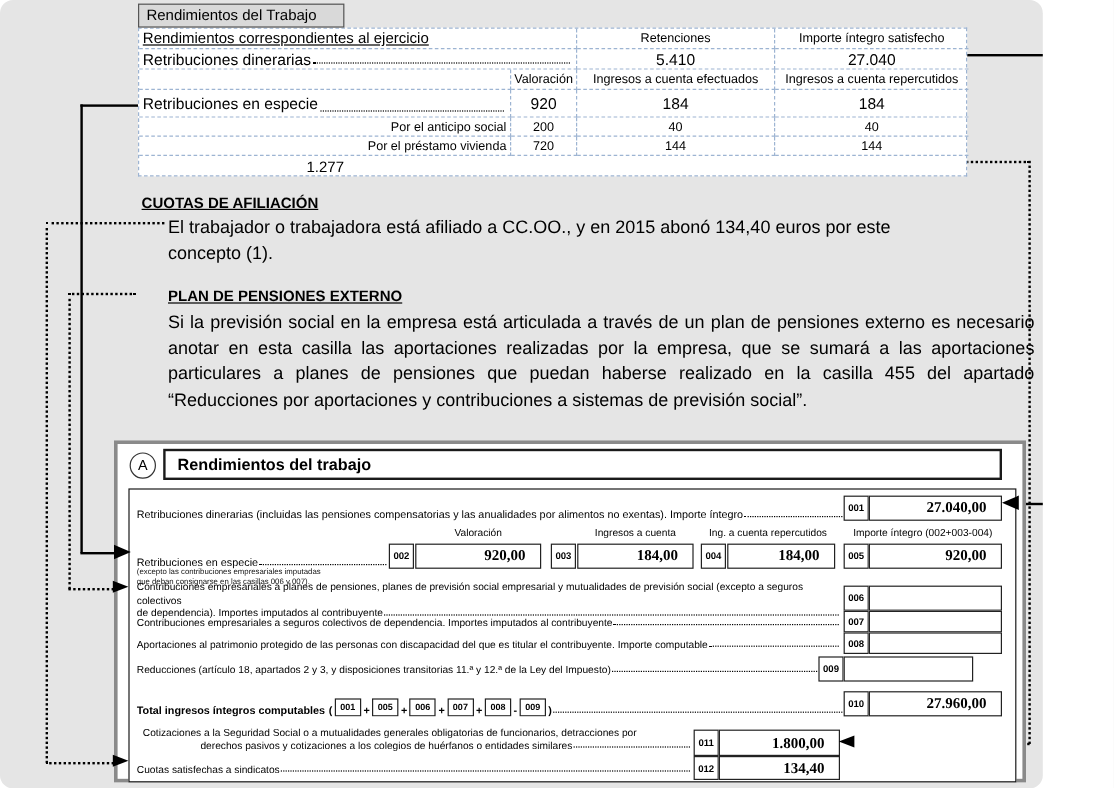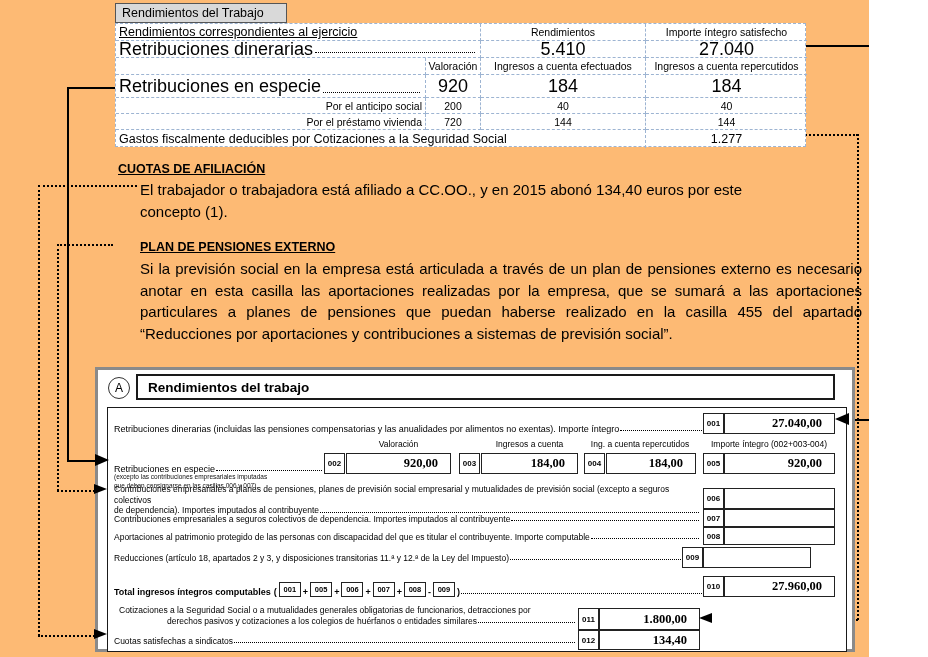--- a/index.html
+++ b/index.html
@@ -1,37 +1,37 @@
 <!DOCTYPE html>
 <html><head>
 <meta charset="utf-8">
 <style>
   html,body{margin:0;padding:0;background:#fff;}
-  #page{position:relative;width:869px;height:657px;background:#fdba74;
-        font-family:"Liberation Sans",sans-serif;color:#000;overflow:hidden;}
+  #page{position:relative;width:869px;height:657px;background:#e5e5e5;
+        font-family:"Liberation Sans",sans-serif;color:#000;overflow:hidden;border-radius:11px;}
   .abs{position:absolute;box-sizing:border-box;}
   
   #top-label{left:115px;top:3px;width:172px;height:20px;background:#d9d9d9;
              border:1px solid #555;font-size:12.5px;display:flex;align-items:center;
              padding-left:6px;z-index:3;}
   #summary-table{left:115px;top:23px;width:691px;height:124px;display:grid;
      grid-template-columns:310px 55px 165px 161px;
      grid-template-rows:17px 17px 17px 23px 16px 16px 18px;
      border:1px dashed #9db4d2;background:#fff;z-index:2;}
   .tc{border-right:1px dashed #9db4d2;border-bottom:1px dashed #9db4d2;
       display:flex;align-items:center;overflow:hidden;box-sizing:border-box;
       padding:0 3px;white-space:nowrap;}
   .tc.ctr{justify-content:center;}
   .tc.rgt{justify-content:flex-end;}
   .tc.nbr{border-right:none;}
   .tc.nbb{border-bottom:none;}
   .sp2{grid-column:1/3;}
   .sp3{grid-column:1/4;}
   .f12{font-size:12.5px;}
-  .f13{font-size:18px;}
+  .f13{font-size:13px;}
   .f10{font-size:10.5px;}
   .und{text-decoration:underline;}
   .leader{flex:1;height:1px;border-bottom:1px dotted #000;align-self:flex-end;
           margin:0 2px 4px 2px;min-width:6px;}
   
   .note-title{font-weight:bold;font-size:12.5px;text-decoration:underline;white-space:nowrap;}
   .note-text{font-size:15px;line-height:21.5px;}
   
   .ln{z-index:1;}
   .solid-h{border-top:2px solid #000;height:0;}
@@ -75,21 +75,21 @@
 <div id="page">
 
   <div class="abs" id="top-label">
     <span>Rendimientos del Trabajo</span>
   </div>
 
   <div class="abs" id="summary-table">
     <div class="tc sp2 f12">
         <span class="und">Rendimientos correspondientes al ejercicio</span>
       </div>
-    <div class="tc ctr f10">Rendimientos</div>
+    <div class="tc ctr f10">Retenciones</div>
     <div class="tc ctr f10 nbr">Importe íntegro satisfecho</div>
 
     <div class="tc sp2 f13">
         <span>Retribuciones dinerarias</span>
         <span class="leader"></span>
       </div>
     <div class="tc ctr f13">5.410</div>
     <div class="tc ctr f13 nbr">27.040</div>
 
     <div class="tc"></div>
@@ -108,21 +108,20 @@
     <div class="tc rgt f10">Por el anticipo social</div>
     <div class="tc ctr f10">200</div>
     <div class="tc ctr f10">40</div>
     <div class="tc ctr f10 nbr">40</div>
 
     <div class="tc rgt f10">Por el préstamo vivienda</div>
     <div class="tc ctr f10">720</div>
     <div class="tc ctr f10">144</div>
     <div class="tc ctr f10 nbr">144</div>
 
-    <div class="tc sp3 f12 nbb">Gastos fiscalmente deducibles por Cotizaciones a la Seguridad Social</div>
     <div class="tc ctr f12 nbr nbb">1.277</div>
   </div>
 
   <div class="abs note-title" style="left:118px;top:162px;">CUOTAS DE AFILIACIÓN</div>
   <div class="abs note-text" style="left:140px;top:179px;width:665px;">El trabajador o trabajadora está afiliado a CC.OO., y en 2015 abonó 134,40 euros por este concepto (1).</div>
   <div class="abs note-title" style="left:140px;top:240px;">PLAN DE PENSIONES EXTERNO</div>
   <div class="abs note-text" style="left:140px;top:258px;width:722px;text-align:justify;">Si la previsión social en la empresa está articulada a través de un plan de pensiones externo es necesario anotar en esta casilla las aportaciones realizadas por la empresa, que se sumará a las aportaciones particulares a planes de pensiones que puedan haberse realizado en la casilla 455 del apartado “Reducciones por aportaciones y contribuciones a sistemas de previsión social”.</div>
 
   <div class="abs ln solid-h" style="left:67px;top:87px;width:48px;"></div>
   <div class="abs ln solid-v" style="left:67px;top:87px;height:374px;"></div>

